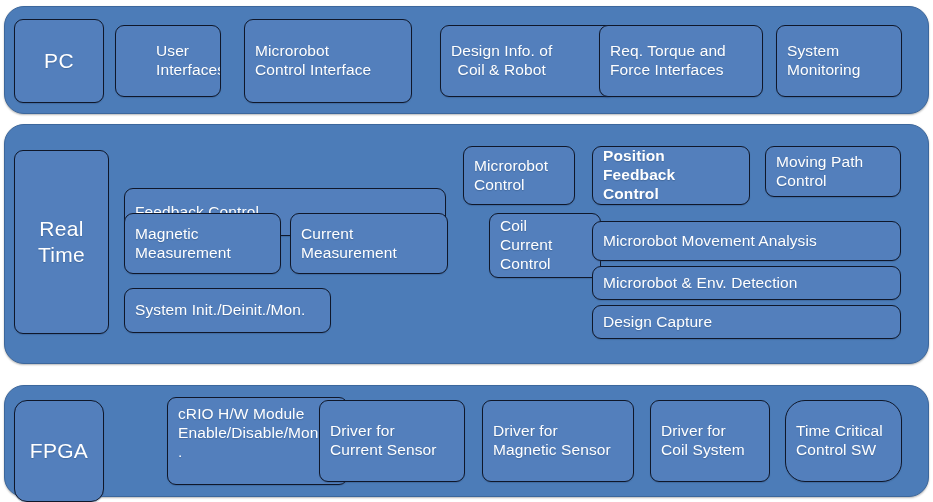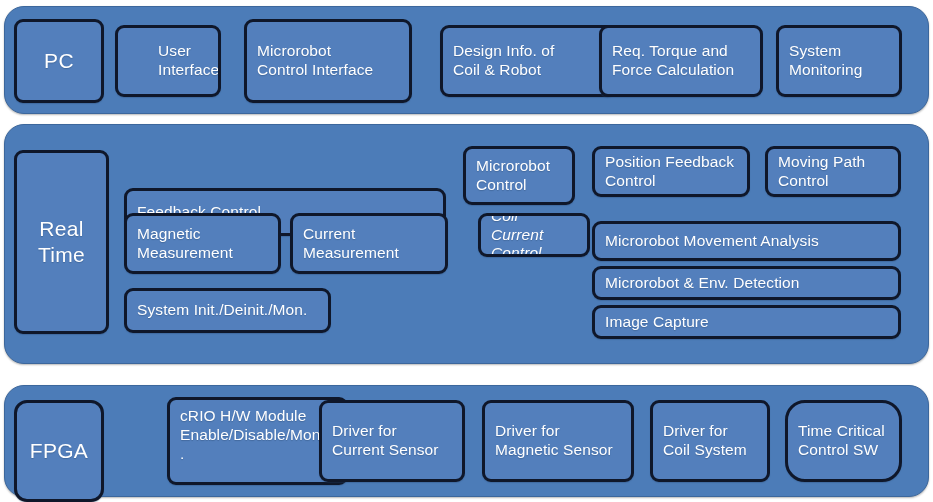--- a/index.html
+++ b/index.html
@@ -31,21 +31,21 @@
     box-shadow: 0 1px 2px rgba(0,0,0,0.28);
   }
   .tier-pc      { left: 4px;  top: 6px;   width: 925px; height: 108px; }
   .tier-rt      { left: 4px;  top: 124px; width: 925px; height: 240px; }
   .tier-fpga    { left: 4px;  top: 385px; width: 925px; height: 112px; }
 
   
   .box {
     position: absolute;
     background: #537fbc;
-    border: 3px solid #0f172a;
+    border: 1px solid #0f172a;
     border-radius: 9px;
     box-sizing: border-box;
     color: #ffffff;
     font-size: 15.5px;
     line-height: 1.22;
     letter-spacing: 0.1px;
     padding: 7px 10px;
     display: flex;
     align-items: center;
     overflow: hidden;
@@ -62,36 +62,36 @@
   }
   .tier-label {
     font-size: 21px;
     letter-spacing: 0.3px;
   }
 
   
   .pc-label   { left: 9px;   top: 12px;  width: 90px;  height: 84px; }
   .pc-b1      { left: 110px; top: 18px;  width: 106px; height: 72px; padding-left: 40px; }
   .pc-b2      { left: 239px; top: 12px;  width: 168px; height: 84px; }
-  .pc-b3      { left: 435px; top: 18px;  width: 176px; height: 72px; }
+  .pc-b3      { left: 435px; top: 18px;  width: 176px; height: 72px; text-align: center; }
   .pc-b4      { left: 594px; top: 18px;  width: 164px; height: 72px; }
   .pc-b5      { left: 771px; top: 18px;  width: 126px; height: 72px; }
 
   
   .rt-label   { left: 9px;   top: 25px;  width: 95px;  height: 184px; }
   .rt-fb      { left: 119px; top: 27px;  width: 322px; height: 48px; margin-top: 36px; }
   .rt-mag     { left: 119px; top: 88px;  width: 157px; height: 61px; }
   .rt-cur     { left: 285px; top: 88px;  width: 158px; height: 61px; }
   .rt-init    { left: 119px; top: 163px; width: 207px; height: 45px; }
   .rt-abs     { left: 336px; top: 163px; width: 235px; height: 45px; }
 
   .rt-mr      { left: 458px; top: 21px;  width: 112px; height: 59px; }
-  .rt-coil    { left: 473px; top: 88px;  width: 112px; height: 44px; font-style: italic; }
-
-  .rt-pos     { left: 587px; top: 21px;  width: 158px; height: 51px; }
+  .rt-coil    { left: 484px; top: 88px;  width: 112px; height: 65px; }
+
+  .rt-pos     { left: 587px; top: 21px;  width: 158px; height: 59px; font-weight: bold; }
   .rt-path    { left: 760px; top: 21px;  width: 136px; height: 51px; }
   .rt-mvmt    { left: 587px; top: 96px;  width: 309px; height: 40px; }
   .rt-det     { left: 587px; top: 141px; width: 309px; height: 34px; }
   .rt-img     { left: 587px; top: 180px; width: 309px; height: 34px; }
 
   
   .fp-label   { left: 9px;   top: 14px;  width: 90px;  height: 102px; border-radius: 13px; }
   .fp-b1      { left: 116px; top: 11px;  width: 181px; height: 88px; align-items:flex-start;margin-left:46px; }
   .fp-b2      { left: 314px; top: 14px;  width: 146px; height: 82px; }
   .fp-b3      { left: 477px; top: 14px;  width: 152px; height: 82px; }
@@ -114,21 +114,21 @@
     <div class="box pc-b2">
       <span class="txt">Microrobot
 Control Interface</span>
     </div>
     <div class="box pc-b3">
       <span class="txt">Design Info. of
 Coil &amp; Robot</span>
     </div>
     <div class="box pc-b4">
       <span class="txt">Req. Torque and
-Force Calculation</span>
+Force Interfaces</span>
     </div>
     <div class="box pc-b5">
       <span class="txt">System
 Monitoring</span>
     </div>
   </div>
 
   <div class="tier tier-rt">
     <div class="box center rt-label">
       <span class="txt tier-label">Real
@@ -168,21 +168,21 @@
       <span class="txt">Moving Path
 Control</span>
     </div>
     <div class="box rt-mvmt">
       <span class="txt">Microrobot Movement Analysis</span>
     </div>
     <div class="box rt-det">
       <span class="txt">Microrobot &amp; Env. Detection</span>
     </div>
     <div class="box rt-img">
-      <span class="txt">Image Capture</span>
+      <span class="txt">Design Capture</span>
     </div>
   </div>
 
   <div class="tier tier-fpga">
     <div class="box center fp-label">
       <span class="txt tier-label">FPGA</span>
     </div>
     <div class="box fp-b1">
       <span class="txt">cRIO H/W Module
 Enable/Disable/Mon

